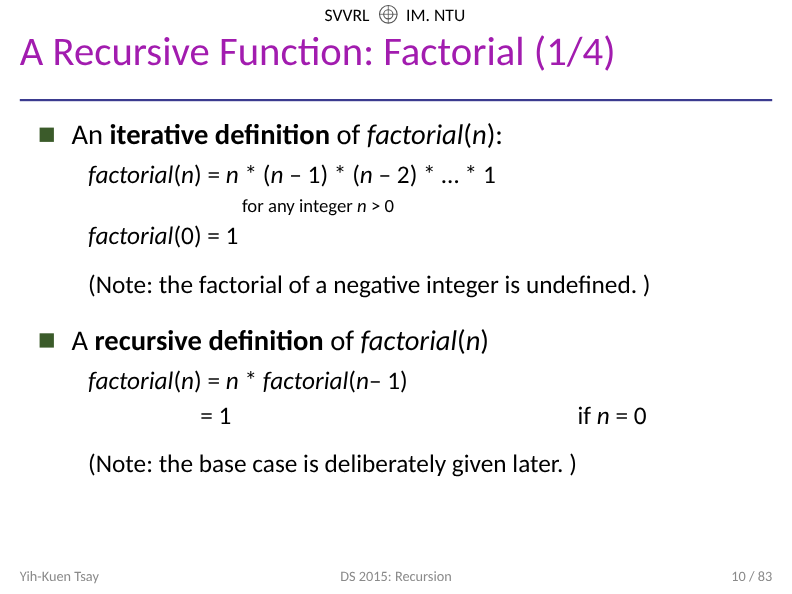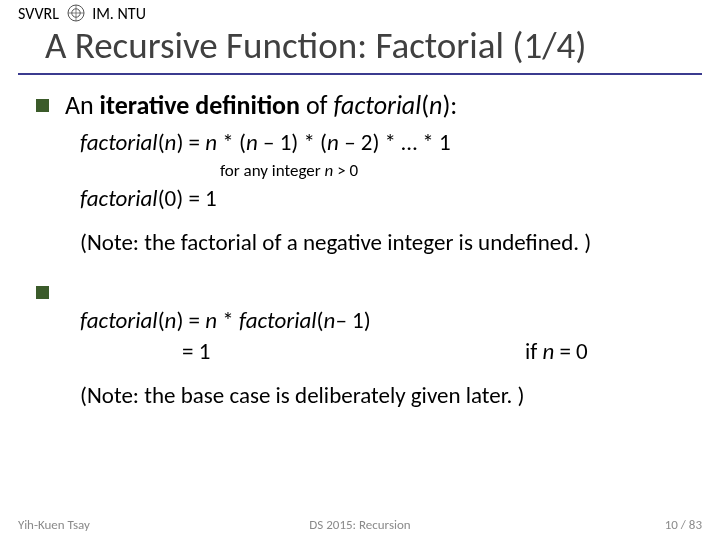--- a/index.html
+++ b/index.html
@@ -10,38 +10,37 @@
     font-family: "Calibri", "Segoe UI", Arial, sans-serif;
     color: #000;
     position: relative;
     overflow: hidden;
   }
   .header {
     position: relative;
     padding: 4px 18px 0 18px;
   }
   .header-right {
-    text-align: left;
+    text-align: center;
     font-size: 16px;
     font-weight: 400;
     color: #000;
     padding-right: 2px;
   }
   .header-right .at-icon {
     display: inline-block;
     vertical-align: middle;
     margin: 0 4px;
   }
   .title {
     font-size: 37px;
     font-weight: 400;
-    color: #404040;
+    color: #a21caf;
     line-height: 1.1;
-    padding: 0 0 6px 0;
-    margin-left: 27px;
+    padding: 0 0 22px 0;
   }
   .title-rule {
     border: none;
     border-top: 2.5px solid #3b3b8f;
     margin: 0;
   }
   .content {
     padding: 14px 28px 0 36px;
   }
   .bullet-row {
@@ -144,20 +143,23 @@
     <span>for any integer </span><span class="ital">n</span><span> &gt; 0</span>
   </div>
   <div class="sub">
     <span class="ital">factorial</span><span>(0) = 1</span>
   </div>
 
   <div class="note">(Note: the factorial of a negative integer is undefined. )</div>
 
   <div class="bullet-row">
     <div class="bullet"></div>
+    <div class="bullet-text">
+      <span>A </span><span class="bold">recursive definition</span><span> of </span><span class="ital">factorial</span><span>(</span><span class="ital">n</span><span>)</span>
+    </div>
   </div>
 
   <div class="rec-grid">
     <div class="rec-left1">
       <span class="ital">factorial</span><span>(</span><span class="ital">n</span><span>) = </span><span class="ital">n</span><span> * </span><span class="ital">factorial</span><span>(</span><span class="ital">n</span><span>– 1)</span>
     </div>
     <div class="rec-left2">= 1</div>
     <div class="rec-right2">
       <span>if </span><span class="ital">n</span><span> = 0</span>
     </div>

